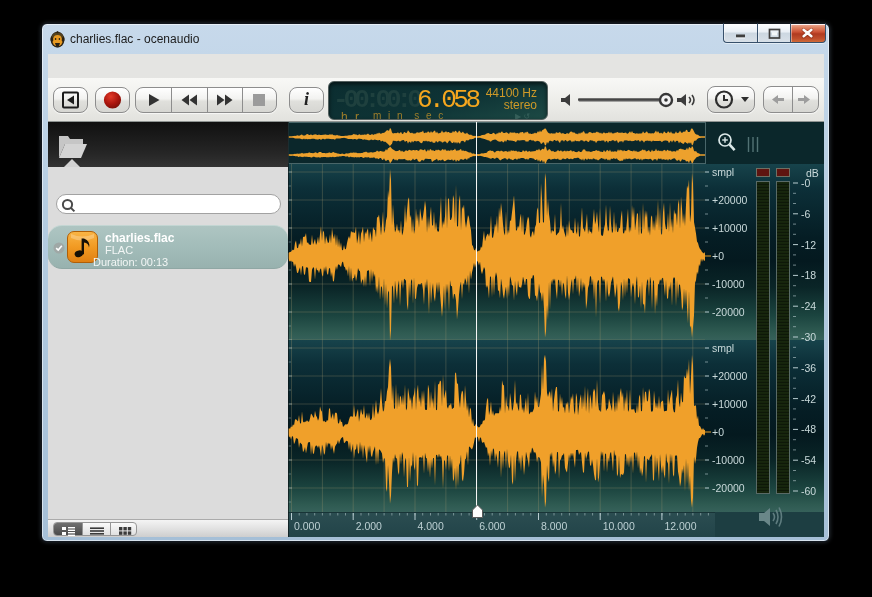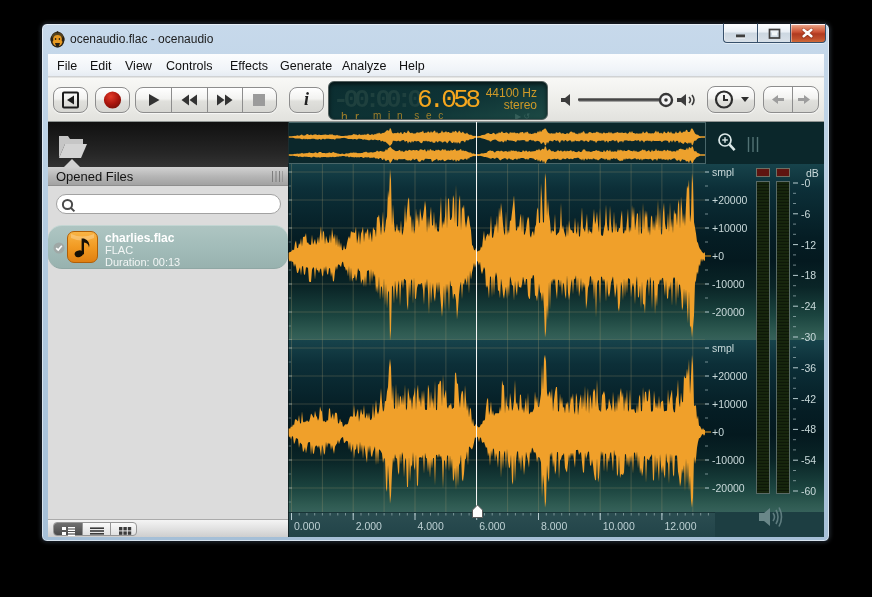--- a/index.html
+++ b/index.html
@@ -59,45 +59,35 @@
     <ellipse cx="7.5" cy="8.6" rx="6.9" ry="7.9" fill="#2a2114"></ellipse>
     <ellipse cx="7.5" cy="8.9" rx="5.4" ry="6.4" fill="#e89a22"></ellipse>
     <path d="M1.5 6.5 Q2.5 1.5 7.5 1.5 Q12.5 1.5 13.5 6.5 L11.5 7 Q11 4 7.5 4 Q4 4 3.5 7 Z" fill="#55431f"></path>
     <rect x="0.6" y="6.2" width="2.6" height="4.6" rx="1.3" fill="#2a2114"></rect>
     <rect x="11.8" y="6.2" width="2.6" height="4.6" rx="1.3" fill="#2a2114"></rect>
     <ellipse cx="5.6" cy="8" rx="0.8" ry="1" fill="#2a2114"></ellipse>
     <ellipse cx="9.4" cy="8" rx="0.8" ry="1" fill="#2a2114"></ellipse>
     <path d="M5 12 L10 12 L8.7 16.2 L6.3 16.2 Z" fill="#2a2114"></path>
     <rect x="6.7" y="0.2" width="1.6" height="2" fill="#2a2114"></rect>
   </svg>
-  <div id="title">ocenaudio.flac - ocenaudio</div>
+  <div id="title">charlies.flac - ocenaudio</div>
   <div class="capbtn" id="bmin"><svg width="32" height="19" viewBox="0 0 32 19">
         <rect x="12" y="10.5" width="9" height="3" fill="#3f3f3f"></rect>
         <rect x="12" y="13.5" width="9" height="1" fill="rgba(255,255,255,0.75)"></rect>
       </svg></div>
   <div class="capbtn" id="bmax"><svg width="32" height="19" viewBox="0 0 32 19">
         <rect x="11.5" y="5.5" width="10" height="8.5" fill="none" stroke="#3f3f3f" stroke-width="1.7"></rect>
         <rect x="14" y="8.2" width="5" height="3.2" fill="#f4f8fa"></rect>
       </svg></div>
   <div class="capbtn" id="bclose"><svg width="33" height="19" viewBox="0 0 33 19">
         <path d="M12.6 6 L20.4 12.4 M20.4 6 L12.6 12.4" stroke="#7a2812" stroke-width="4" fill="none" stroke-linecap="round" opacity="0.55"></path>
         <path d="M12.6 5.8 L20.4 12.2 M20.4 5.8 L12.6 12.2" stroke="#fcfcfc" stroke-width="2.5" fill="none" stroke-linecap="round"></path>
       </svg></div>
 
   <div id="inner">
-    <div id="menubar">
-      <span class="mi" style="left:9px">File</span>
-      <span class="mi" style="left:42px">Edit</span>
-      <span class="mi" style="left:77px">View</span>
-      <span class="mi" style="left:118px">Controls</span>
-      <span class="mi" style="left:182px">Effects</span>
-      <span class="mi" style="left:232px">Generate</span>
-      <span class="mi" style="left:294px">Analyze</span>
-      <span class="mi" style="left:351px">Help</span>
-    </div>
     <div id="toolbar">
       <div class="tbtn" style="left:5px;width:35px">
         <svg width="33" height="24" viewBox="0 0 33 24">
             <rect x="9" y="4.5" width="15" height="15" fill="none" stroke="#1c1c1c" stroke-width="2" rx="1"></rect>
             <path d="M20 7.5 L13 12 L20 16.5 Z" fill="#1c1c1c"></path>
           </svg>
       </div>
       <div class="tbtn" style="left:47px;width:35px">
         <svg width="33" height="24" viewBox="0 0 33 24">
             <defs>
@@ -156,26 +146,20 @@
 
     <div id="sidebar">
       <div id="sbdark">
         <svg style="position:absolute;left:9px;top:10px" width="32" height="28" viewBox="0 0 32 28">
           <path d="M2 4 L11 4 L13 7 L26 7 L26 10 L2 10 Z" fill="#c6c6c6"></path>
           <path d="M2 26 L2 10 L26 10 L26 12 L8 12 L2 26 Z" fill="#c6c6c6"></path>
           <path d="M8 12 L30 12 L24 26 L2 26 Z" fill="#d4d4d4"></path>
         </svg>
         <div style="position:absolute;left:16px;top:37px;width:0;height:0;border-left:8px solid transparent;border-right:8px solid transparent;border-bottom:8px solid #d2d2d2"></div>
       </div>
-      <div id="sbhead">
-        <div style="position:absolute;left:8px;top:2px;font-size:13px;color:#141414">Opened Files</div>
-        <svg style="position:absolute;right:5px;top:4px" width="12" height="11" viewBox="0 0 12 11">
-          <path d="M1.5 0 V11 M5 0 V11 M8.5 0 V11 M12 0 V11" stroke="#7d7d7d" stroke-width="1"></path>
-        </svg>
-      </div>
       <div id="search">
         <svg style="position:absolute;left:4px;top:3px" width="15" height="15" viewBox="0 0 15 15">
           <circle cx="6.5" cy="6.5" r="4.6" fill="none" stroke="#4a4a4a" stroke-width="2"></circle>
           <line x1="9.9" y1="9.9" x2="13.4" y2="13.4" stroke="#4a4a4a" stroke-width="2"></line>
         </svg>
       </div>
       <div id="fileitem">
         <svg style="position:absolute;left:5px;top:16px" width="12" height="12" viewBox="0 0 12 12">
           <circle cx="6" cy="6" r="5.5" fill="#9fa8a6"></circle>
           <path d="M3.2 6.2 L5.2 8 L8.8 3.8" stroke="#fff" stroke-width="1.6" fill="none"></path>
@@ -189,21 +173,21 @@
               </linearGradient>
             </defs>
           <rect x="0.5" y="0.5" width="30" height="31" rx="6.5" fill="url(#og)" stroke="#b05f08"></rect>
           <path d="M4 3 Q15.5 8 27 3 L27 7 Q15.5 12 4 7 Z" fill="rgba(255,255,255,0.25)"></path>
           <ellipse cx="11.8" cy="22.8" rx="4.2" ry="3.3" fill="#150f06" transform="rotate(-18 11.8 22.8)"></ellipse>
           <rect x="14.6" y="7.5" width="2.4" height="15.8" fill="#150f06"></rect>
           <path d="M17 7.5 Q23.5 10 22 16.5 Q21.5 12 17 11.5 Z" fill="#150f06"></path>
         </svg>
         <div style="position:absolute;left:57px;top:5px;font-size:12px;font-weight:bold;color:#fff">charlies.flac</div>
         <div style="position:absolute;left:57px;top:18px;font-size:11px;color:#f2f6f5">FLAC</div>
-        <div style="position:absolute;left:57px;top:30px;font-size:11px;color:#f2f6f5">Duration: 00:13</div>
+        <div style="position:absolute;left:45px;top:30px;font-size:11px;color:#f2f6f5">Duration: 00:13</div>
       </div>
       <div id="sbstatus">
         <div style="position:absolute;left:5px;top:2px;width:84px;height:14px;border:1px solid #969696;border-radius:4px;background:linear-gradient(180deg,#fafafa,#e0e0e0)">
           <div style="position:absolute;left:0;top:0;width:28px;height:12px;border-radius:3px 0 0 3px;background:linear-gradient(180deg,#707070,#4a4a4a)">
             <svg width="28" height="12" viewBox="0 0 28 12">
                 <rect x="8" y="2" width="4" height="3" fill="#fff"></rect>
                 <rect x="8" y="7" width="4" height="3" fill="#fff"></rect>
                 <rect x="14" y="2" width="7" height="1.4" fill="#fff"></rect>
                 <rect x="14" y="4.6" width="7" height="1.4" fill="#fff"></rect>
                 <rect x="14" y="7" width="7" height="1.4" fill="#fff"></rect>

